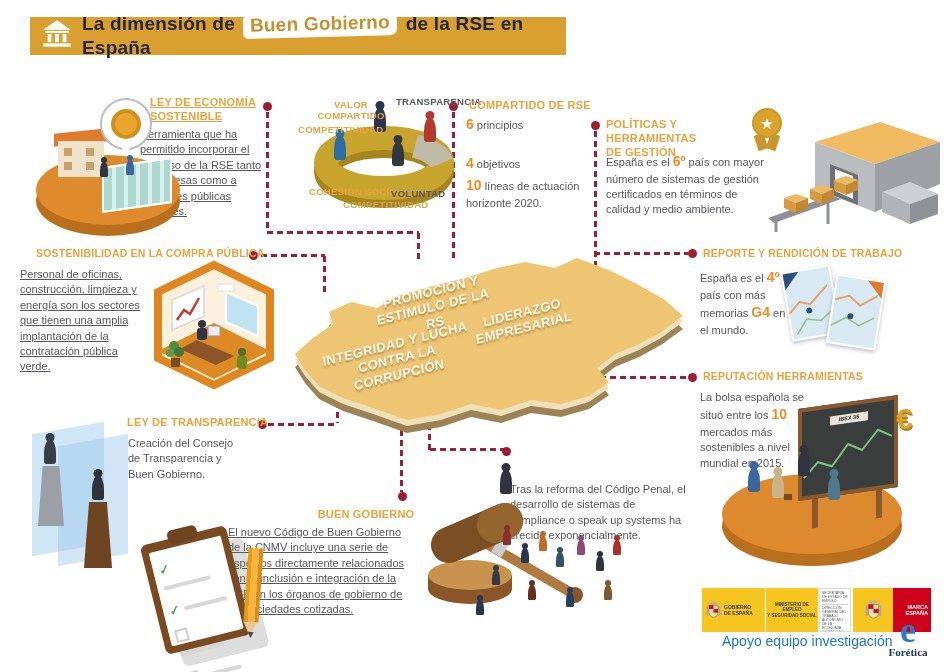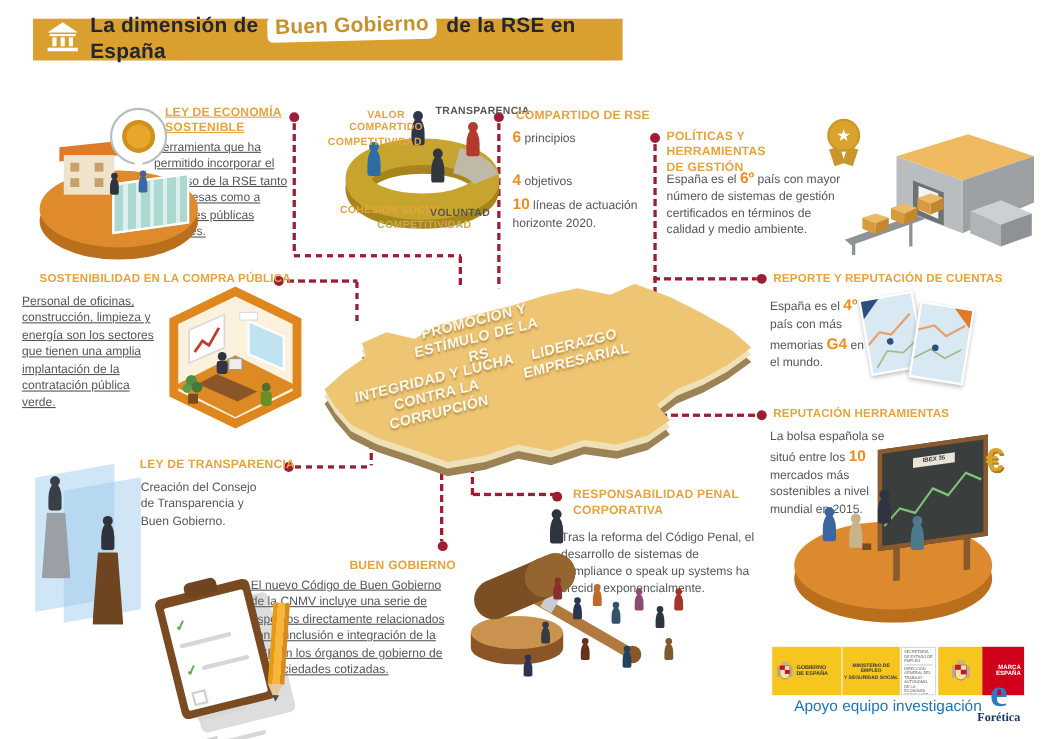--- a/index.html
+++ b/index.html
@@ -211,21 +211,21 @@
     <circle cx="22" cy="86" r="5" fill="#4E8D44"></circle>
       <circle cx="27" cy="92" r="5" fill="#3F7A37"></circle>
       <circle cx="18" cy="93" r="4" fill="#5A9C4E"></circle>
     <rect x="19" y="98" width="9" height="9" fill="#7A4A21"></rect>
     <circle cx="50" cy="64" r="4" fill="#2F3440"></circle>
       <rect x="45" y="68" width="10" height="12" rx="3" fill="#2F3440"></rect>
     <circle cx="90" cy="92" r="4" fill="#556B2F"></circle>
       <rect x="85" y="96" width="10" height="13" rx="3" fill="#6B8E23"></rect>
   </svg>
 
-  <div class="abs title" style="left:703px;top:247px;font-size:10.5px">REPORTE Y REPUTACIÓN DE CUENTAS</div>
+  <div class="abs title" style="left:703px;top:247px;font-size:10.5px">REPORTE Y RENDICIÓN DE TRABAJO</div>
   <div class="abs body" style="left:700px;top:268px;width:95px">
     <span>España es el </span><span class="num">4º</span><span> país con más memorias </span><span class="num">G4</span><span> en el mundo.</span>
   </div>
   <div class="card" style="left:786px;top:268px;transform:rotate(-10deg)">
     <svg width="42" height="62" viewBox="0 0 42 62">
         <polyline points="0,40 12,30 22,34 42,18" fill="none" stroke="#E8A06A" stroke-width="2"></polyline>
         <polyline points="4,62 16,48 30,52 42,44" fill="none" stroke="#9CC08A" stroke-width="1.6"></polyline>
         <circle cx="20" cy="40" r="3" fill="#2C4E7E"></circle>
       </svg>
     <div class="tri" style="left:0;top:0;border-top:16px solid #2C4E7E;border-right:16px solid transparent"></div>
@@ -279,22 +279,20 @@
     <div class="paper">
       <div style="margin:10px 6px 0"><span class="chk">✓</span> <span class="ln" style="width:48px"></span></div>
       <div style="margin:6px 6px 0"><span class="chk">✓</span> <span class="ln" style="width:44px"></span></div>
       <div style="margin:8px 6px 0"><span class="bx"></span> <span class="ln" style="width:46px"></span></div>
       <div style="margin:8px 6px 0"><span class="bx"></span> <span class="ln" style="width:40px"></span></div>
     </div>
     <div class="clasp"></div>
   </div>
   <div id="pencil" class="abs"></div>
 
-  <div class="abs title pre" style="left:521px;top:444px;width:160px">RESPONSABILIDAD PENAL
-CORPORATIVA</div>
   <div class="abs body" style="left:510px;top:482px;width:180px">Tras la reforma del Código Penal, el desarrollo de sistemas de compliance o speak up systems ha crecido exponencialmente.</div>
   <svg class="abs" style="left:425px;top:465px" width="220" height="175" viewBox="0 0 220 175">
     <ellipse cx="45" cy="124" rx="42" ry="15" fill="#8A5527"></ellipse>
     <rect x="3" y="110" width="84" height="14" fill="#8A5527"></rect>
     <ellipse cx="45" cy="110" rx="42" ry="15" fill="#C9934F"></ellipse>
     <line x1="60" y1="78" x2="150" y2="130" stroke="#B07A3F" stroke-width="10" stroke-linecap="round"></line>
     <line x1="70" y1="80" x2="80" y2="86" stroke="#C9CDD1" stroke-width="15"></line>
     <line x1="24" y1="80" x2="80" y2="56" stroke="#7C4E24" stroke-width="36" stroke-linecap="round"></line>
     <line x1="70" y1="60" x2="80" y2="56" stroke="#95652F" stroke-width="36" stroke-linecap="round"></line>
     <circle cx="150" cy="130" r="8" fill="#8A5527"></circle>

